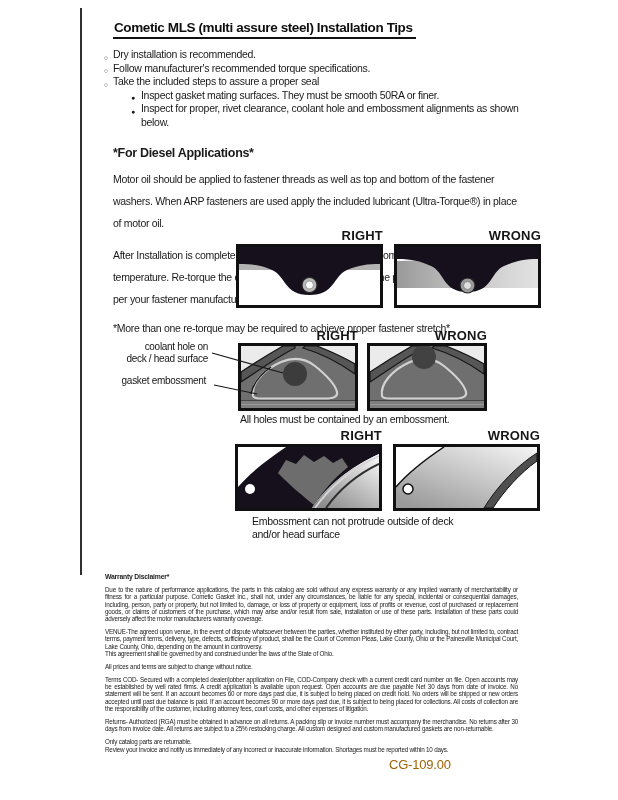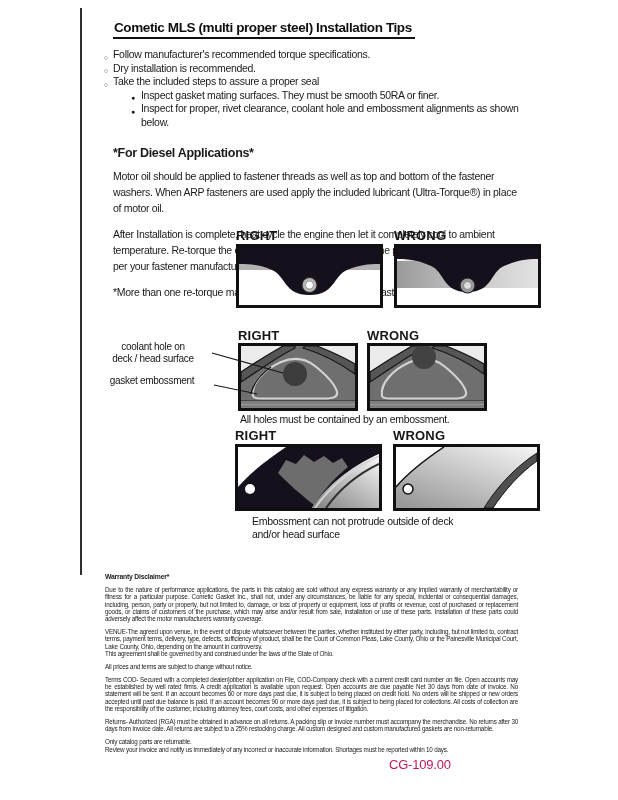--- a/index.html
+++ b/index.html
@@ -11,53 +11,53 @@
   .title { font-size:13.5px; font-weight:bold; letter-spacing:-0.4px; color:#0f0f0f;
            border-bottom:2px solid #111; display:inline-block; padding:0 3px 2px 1px; margin:0 0 9px 0; }
   .bullets { font-size:10.5px; letter-spacing:-0.3px; line-height:13.6px; }
   .bullet { position:relative; }
   .bullet::before { content:"○"; position:absolute; left:-9px; top:2.5px; font-size:6.5px; }
   .subbullet { position:relative; padding-left:28px; }
   .subbullet::before { content:"●"; position:absolute; left:18px; top:2.5px; font-size:7px; }
 
   .diesel { margin-top:16px; }
   .diesel-heading { font-size:12.5px; font-weight:bold; letter-spacing:-0.3px; margin:12px 0 8px 0; }
-  .para { font-size:10.5px; letter-spacing:-0.3px; line-height:16px; margin:0 0 10px 0; }
+  .para { font-size:10.5px; letter-spacing:-0.3px; line-height:22px; margin:0 0 10px 0; }
   .note { font-size:10.5px; letter-spacing:-0.3px; margin-top:12px; }
 
   .dg-header { position:absolute; font-size:13px; font-weight:bold; letter-spacing:0.2px;
-               text-align:left; color:#161616; }
+               text-align:right; color:#161616; }
   .dbox { position:absolute; border:3px solid #101010; background:#fff; box-sizing:border-box; }
   .dbox svg { display:block; width:100%; height:100%; }
   .dg-caption { position:absolute; font-size:10.5px; letter-spacing:-0.3px; line-height:12.5px;
                 white-space:pre-line; color:#161616; }
   .dg-label { position:absolute; font-size:10px; letter-spacing:-0.3px; line-height:11.5px;
-              text-align:center; white-space:pre-line; color:#161616; }
+              text-align:right; white-space:pre-line; color:#161616; }
   .leader-overlay { position:absolute; left:100px; top:325px; width:200px; height:90px;
                     pointer-events:none; }
 
   .warranty { position:absolute; left:105px; top:573px; width:413px; color:#222;
               font-size:6.3px; line-height:7.35px; letter-spacing:-0.2px; text-align:justify; }
   .warranty-heading { font-size:6.8px; font-weight:bold; margin:0 0 8px 0; }
   .warranty p { margin:0 0 5.5px 0; white-space:pre-line; }
 
-  .page-number { position:absolute; left:389px; top:757px; font-size:13px; letter-spacing:-0.2px; color:#be185d; }
+  .page-number { position:absolute; left:389px; top:757px; font-size:13px; letter-spacing:-0.2px; color:#a16207; }
 </style>
 </head>
 <body>
 
 <div class="page">
   <div class="vline"></div>
 
   <div class="content">
-    <h1 class="title">Cometic MLS (multi proper steel) Installation Tips</h1>
+    <h1 class="title">Cometic MLS (multi assure steel) Installation Tips</h1>
 
     <div class="bullets">
+      <div class="bullet">Dry installation is recommended.</div>
       <div class="bullet">Follow manufacturer's recommended torque specifications.</div>
-      <div class="bullet">Dry installation is recommended.</div>
       <div class="bullet">Take the included steps to assure a proper seal</div>
       <div class="subbullet">Inspect gasket mating surfaces.  They must be smooth 50RA or finer.</div>
       <div class="subbullet">Inspect for proper, rivet clearance, coolant hole and embossment alignments as shown below.</div>
     </div>
 
     <div class="diesel">
       <h2 class="diesel-heading">*For Diesel Applications*</h2>
       <p class="para">Motor oil should be applied to fastener threads as well as top and bottom of the fastener washers. When ARP fasteners are used apply the included lubricant (Ultra-Torque®) in place of motor oil.</p>
       <p class="para">After Installation is complete, heat cycle the engine then let it completely cool to ambient temperature. Re-torque the cylinder head fasteners in the same pattern as initial installation or per your fastener manufacturer's recommendations.</p>
       <p class="note">*More than one re-torque may be required to achieve proper fastener stretch*</p>

